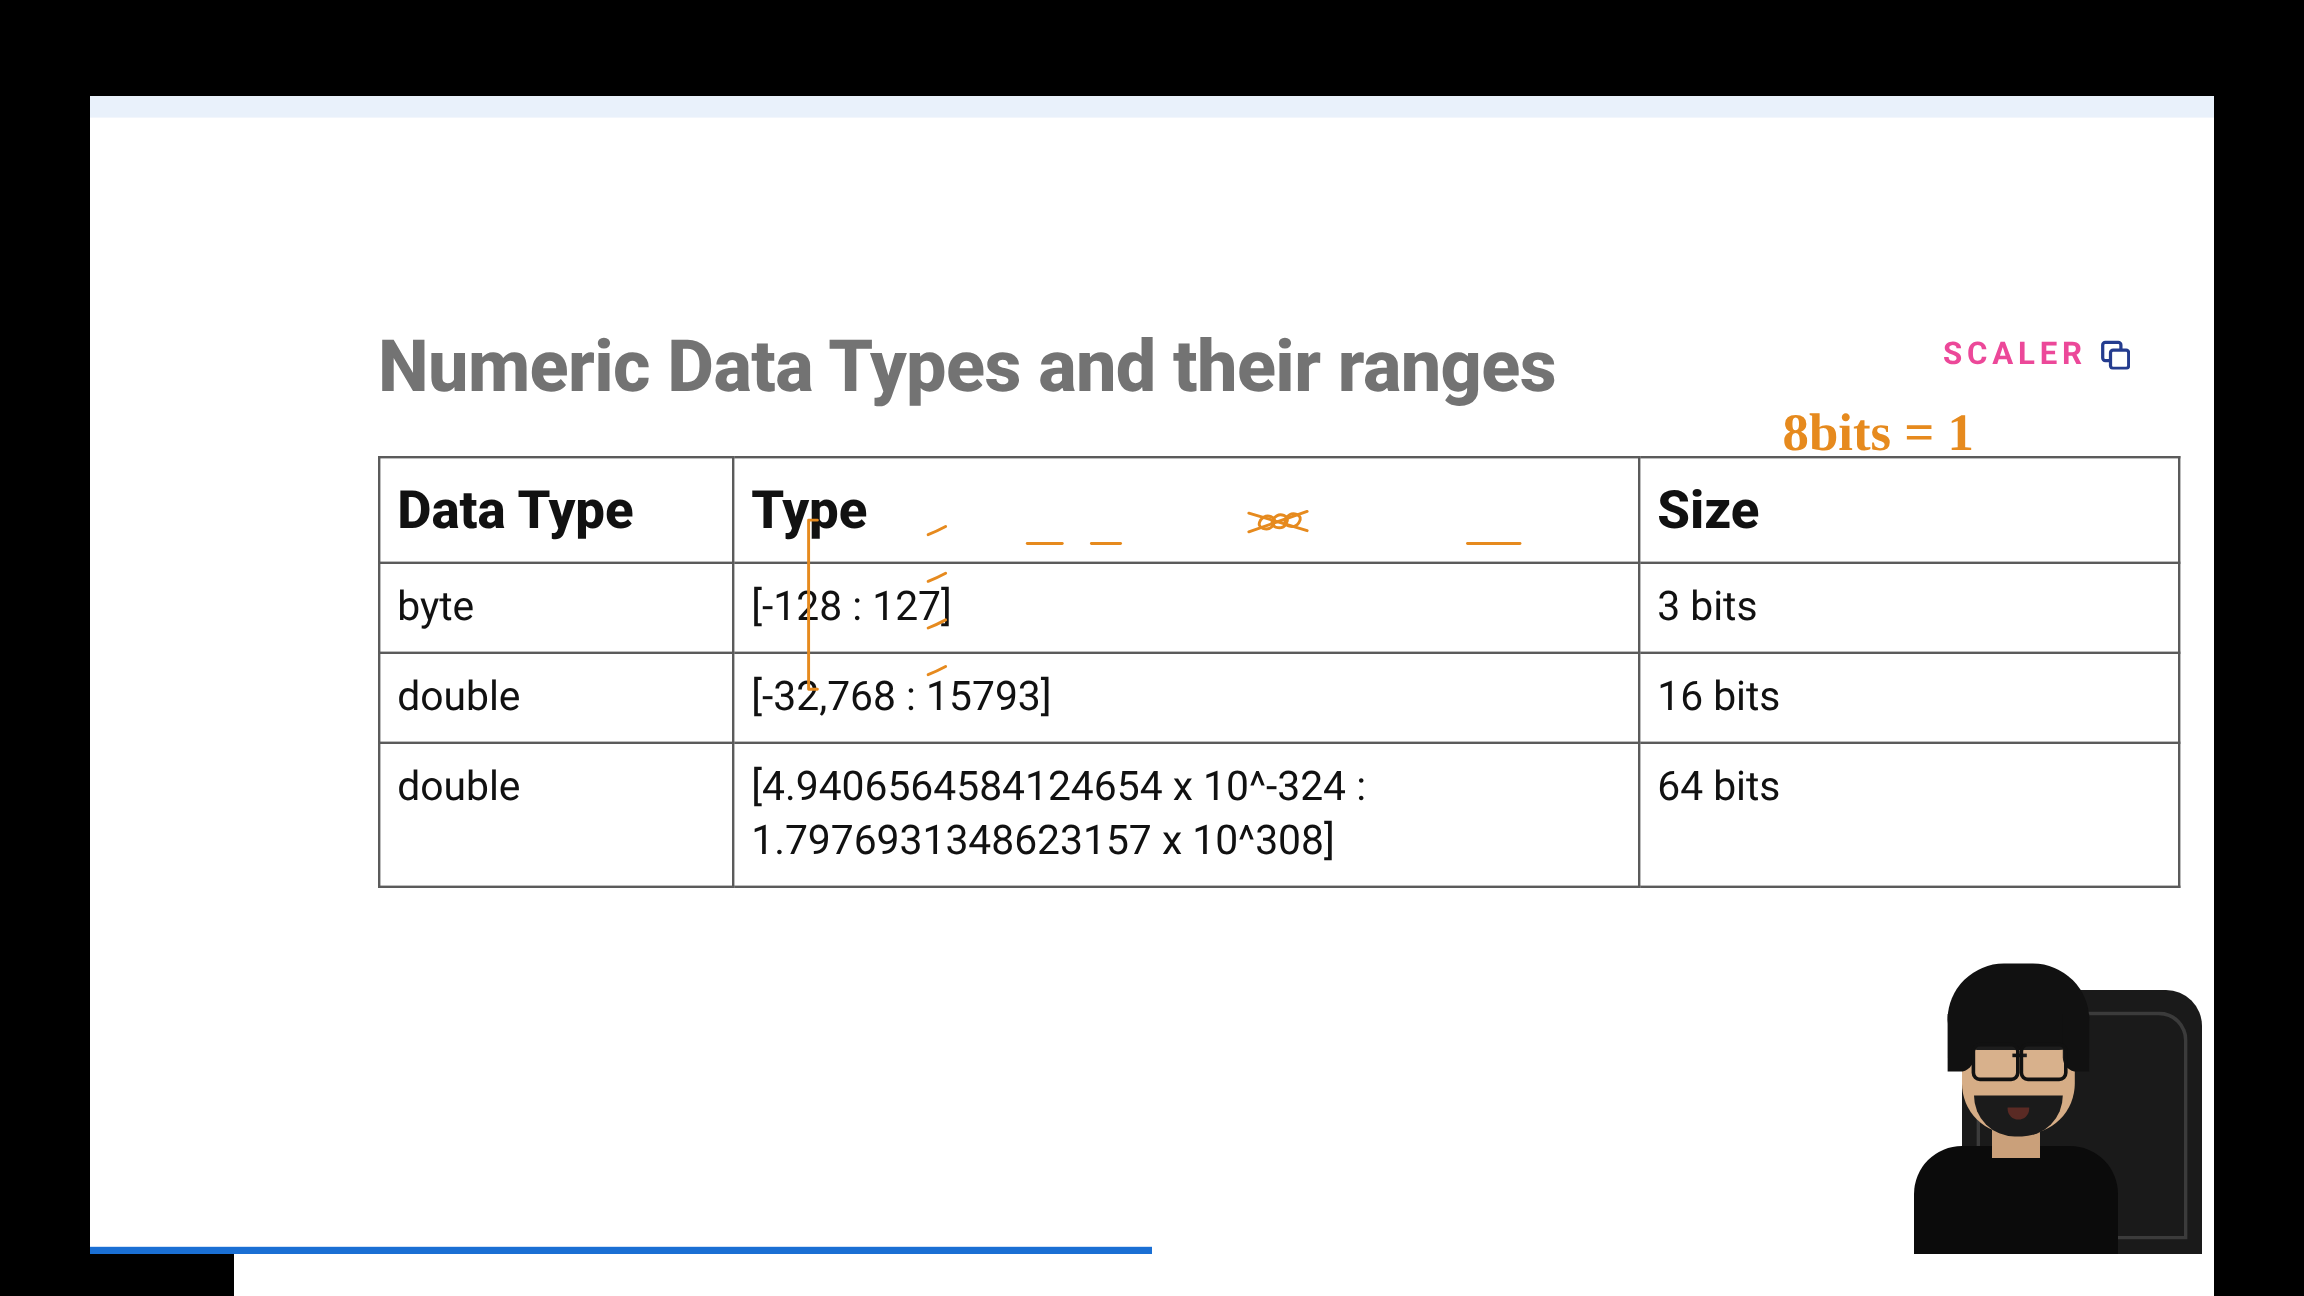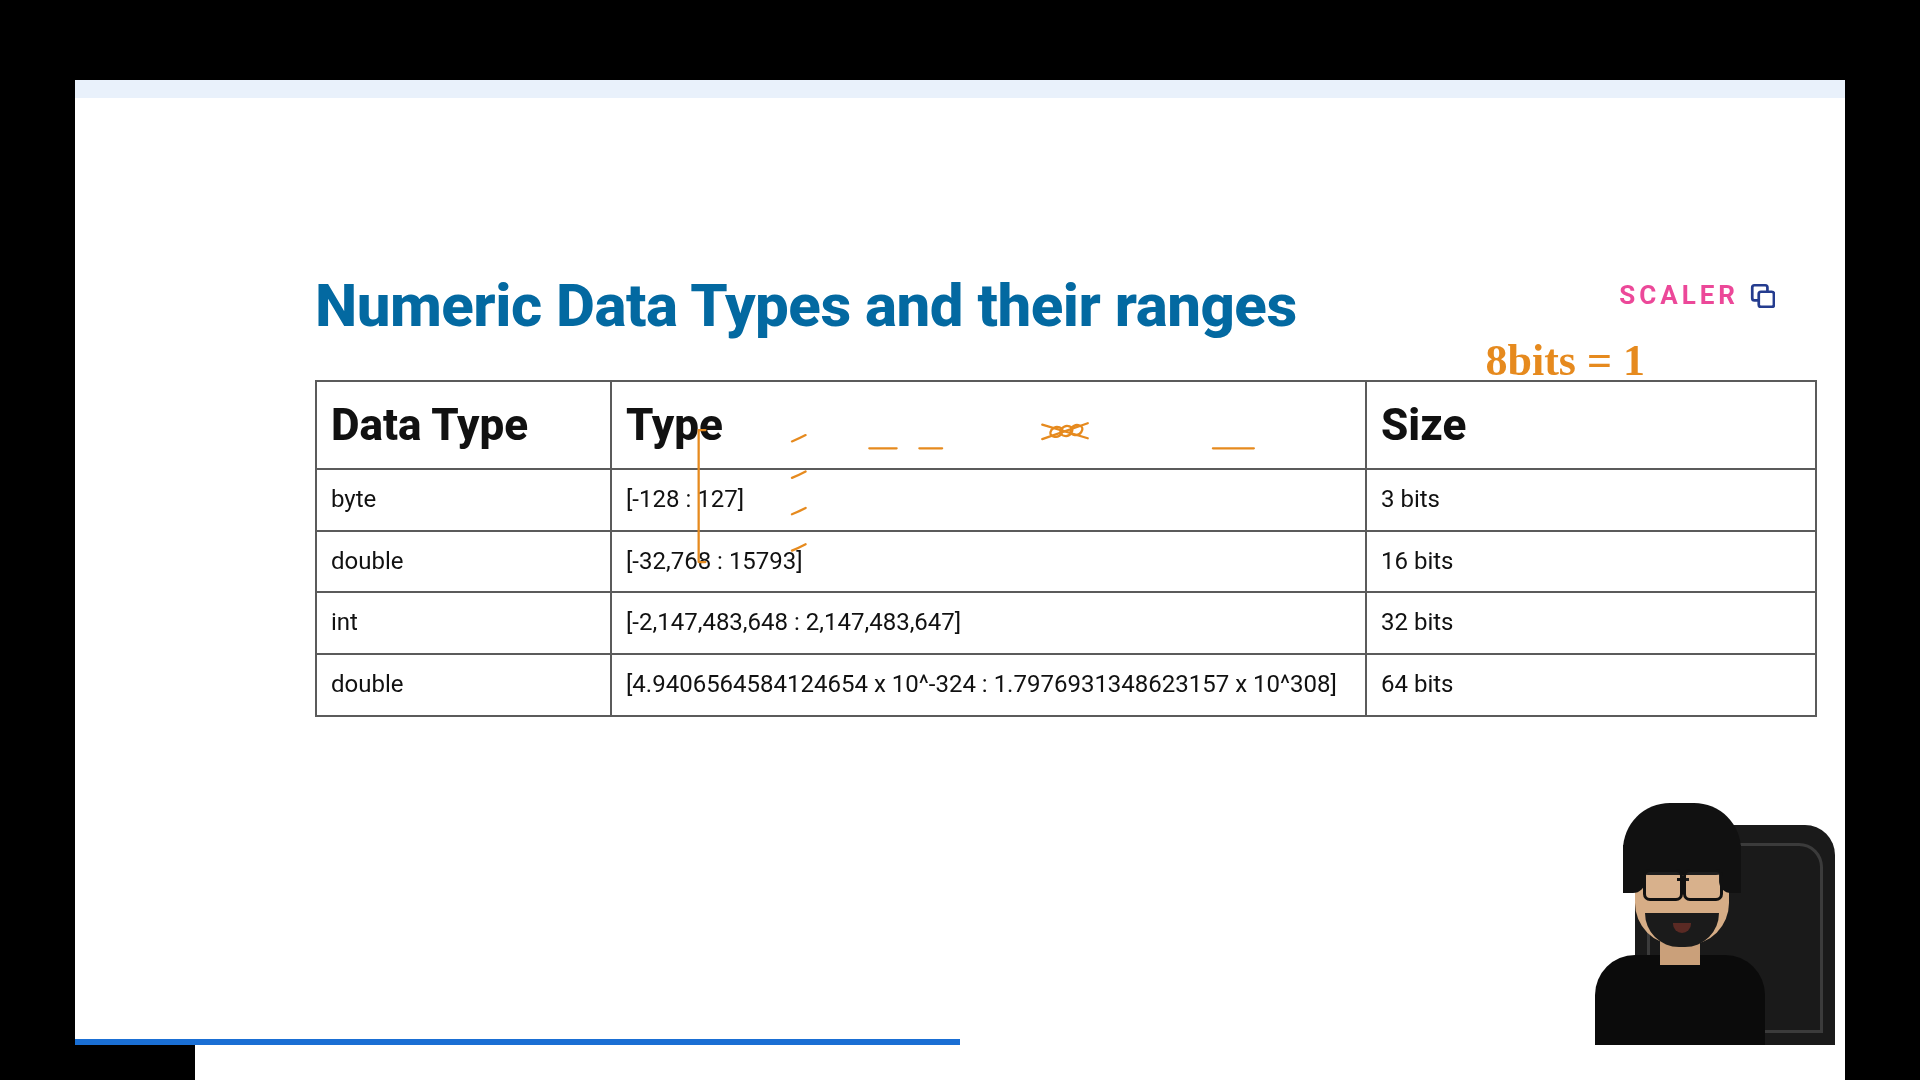--- a/index.html
+++ b/index.html
@@ -33,21 +33,21 @@
     width: 100%;
     height: 18px;
     background: #e9f1fb;
   }
   .heading {
     position: absolute;
     left: 120px;
     top: 70px;
     font-size: 60px;
     font-weight: 800;
-    color: #0369a1;
+    color: #737373;
     letter-spacing: -0.5px;
   }
   .brand {
     position: absolute;
     right: 70px;
     top: 80px;
     display: flex;
     align-items: center;
     gap: 10px;
     color: #ec4899;
@@ -79,21 +79,21 @@
     border-collapse: collapse;
     width: 100%;
     table-layout: fixed;
   }
   table.data col.c1 { width: 295px; }
   table.data col.c2 { width: 755px; }
   table.data col.c3 { width: 450px; }
   table.data th, table.data td {
     border: 2.5px solid #5b5b5b;
     padding: 14px 14px 14px 14px;
-    font-size: 24px;
+    font-size: 34px;
     color: #111;
     text-align: left;
     vertical-align: top;
     line-height: 1.32;
   }
   table.data th {
     font-weight: 800;
     font-size: 44px;
   }
   
@@ -281,25 +281,20 @@
             <td>byte</td>
             <td>[-128 : 127]</td>
             <td>3 bits</td>
           </tr>
           <tr>
             <td>double</td>
             <td>[-32,768 : 15793]</td>
             <td>16 bits</td>
           </tr>
           <tr>
-            <td>int</td>
-            <td>[-2,147,483,648 : 2,147,483,647]</td>
-            <td>32 bits</td>
-          </tr>
-          <tr>
             <td>double</td>
             <td>[4.9406564584124654 x 10^-324 : 1.7976931348623157 x 10^308]</td>
             <td>64 bits</td>
           </tr>
         </tbody>
       </table>
 
       <svg class="annot-svg" viewBox="0 0 1500 740">
 
         <path d="M -40 110 L -55 110 L -55 400 L -40 400"></path>

